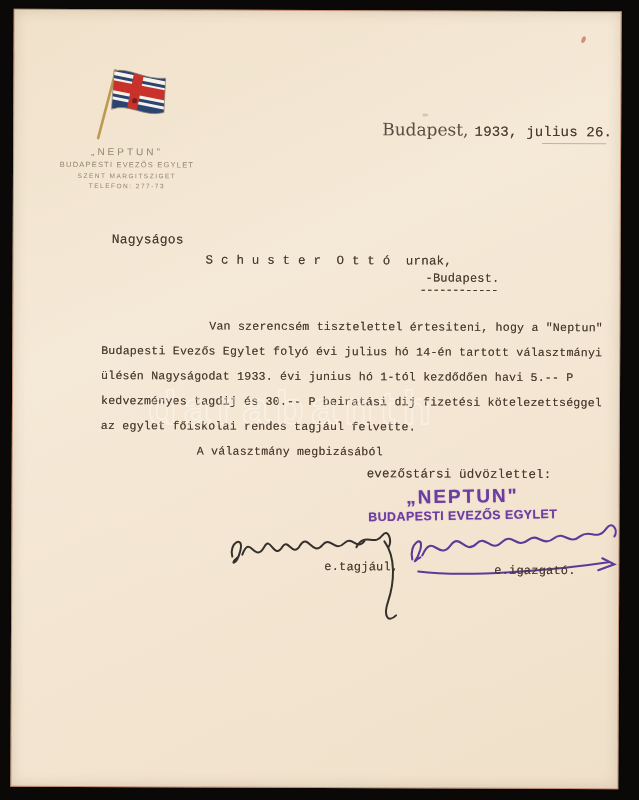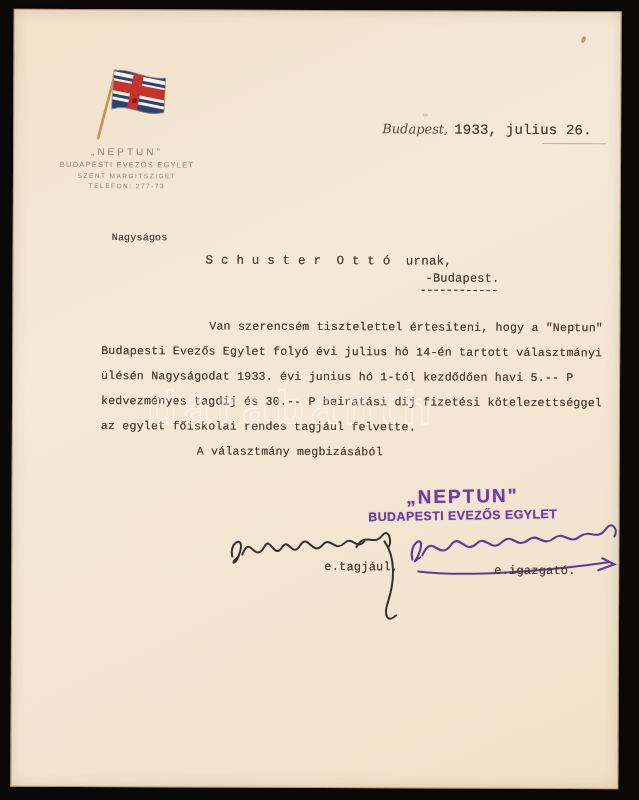--- a/index.html
+++ b/index.html
@@ -25,26 +25,26 @@
   .letterhead{
     left:28px;top:136px;width:170px;text-align:center;
     color:#93846f;font-family:"Liberation Sans",sans-serif;
   }
   .lh1{font-size:10px;letter-spacing:3px;margin-bottom:3px;}
   .lh2{font-size:7.5px;letter-spacing:1.2px;margin-bottom:3px;}
   .lh3{font-size:6.5px;letter-spacing:1.5px;margin-bottom:3px;}
   .lh4{font-size:6.5px;letter-spacing:1.5px;}
   .dateline{left:368px;top:108px;width:230px;}
   .date-place{
-    font-family:"DejaVu Serif",serif;font-style:italic;font-size:13px;
+    font-family:"DejaVu Serif",serif;font-size:17px;
     color:#5a4c3e;margin-right:6px;
   }
   .date-typed{font-size:14px;}
   .date-rule{left:528px;top:131px;width:64px;border-bottom:1px solid rgba(120,95,70,.4);}
-  .honorific{left:98px;top:222px;font-size:10px;}
+  .honorific{left:98px;top:222px;font-size:13px;}
   .recipient-name{left:192px;top:243px;font-size:12.5px;}
   .recipient-city{left:412px;top:260px;font-size:12px;}
   .recipient-underline{left:406px;top:272px;font-size:12.5px;letter-spacing:-1px;}
   .body-par{left:88px;top:303px;width:478px;}
   .body-line{font-size:11.6px;line-height:25px;}
   .body-line.indent1{text-indent:108px;}
   .body-line.indent2{text-indent:96px;}
   .closing{left:354px;top:456px;font-size:12.5px;}
   .stamp{
     left:336px;top:474px;width:228px;text-align:center;
@@ -121,20 +121,21 @@
 
     <div class="abs body-par">
       <div class="typed body-line indent1">Van szerencsém tisztelettel értesiteni, hogy a "Neptun"</div>
       <div class="typed body-line">Budapesti Evezős Egylet folyó évi julius hó 14-én tartott választmányi</div>
       <div class="typed body-line">ülésén Nagyságodat 1933. évi junius hó 1-tól kezdődően havi 5.-- P</div>
       <div class="typed body-line">kedvezményes tagdij és 30.-- P beiratási dij fizetési kötelezettséggel</div>
       <div class="typed body-line">az egylet főiskolai rendes tagjául felvette.</div>
       <div class="typed body-line indent2">A választmány megbizásából</div>
     </div>
 
+    <div class="abs typed closing">evezőstársi üdvözlettel:</div>
 
     <div class="abs stamp">
       <div class="stamp-l1">„NEPTUN"</div>
       <div class="stamp-l2">BUDAPESTI EVEZŐS EGYLET</div>
     </div>
 
     <svg class="abs" style="left:212px;top:506px;" width="185" height="115" viewBox="0 0 185 115">
       <g fill="none" stroke="#35302c" stroke-width="2" stroke-linecap="round">
         <path d="M8,40 C4,26 20,18 16,34 C12,50 4,48 14,40"></path>
         <path d="M18,38 C26,16 30,48 40,30 C46,18 50,44 58,30 C64,20 68,42 76,28 C84,16 88,40 98,28 C106,18 110,36 120,26 C128,18 132,34 140,24"></path>

